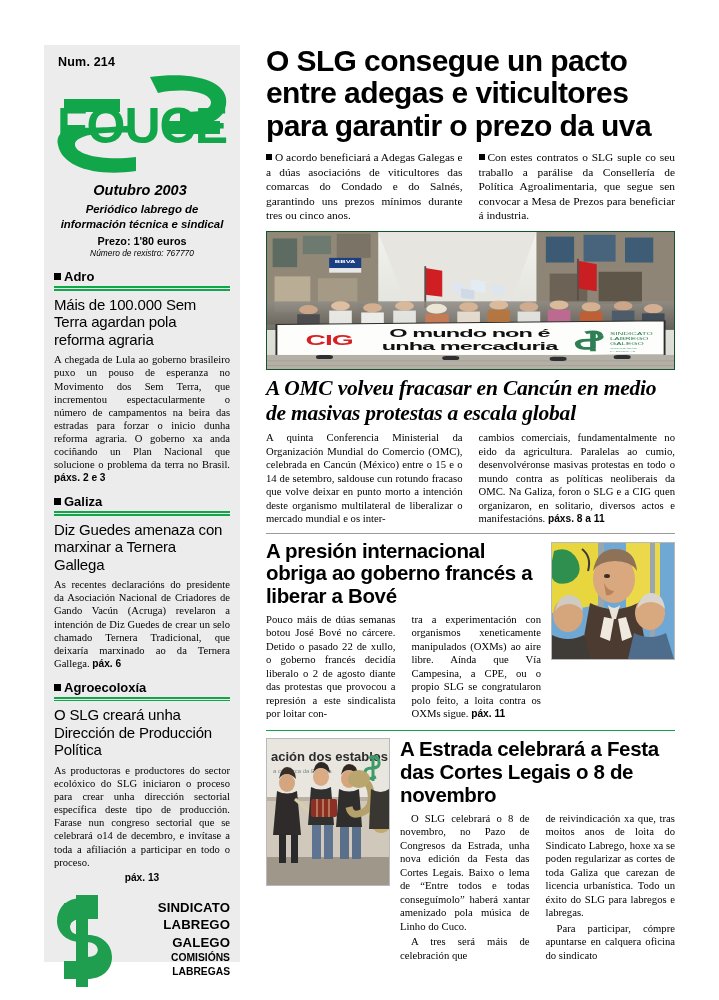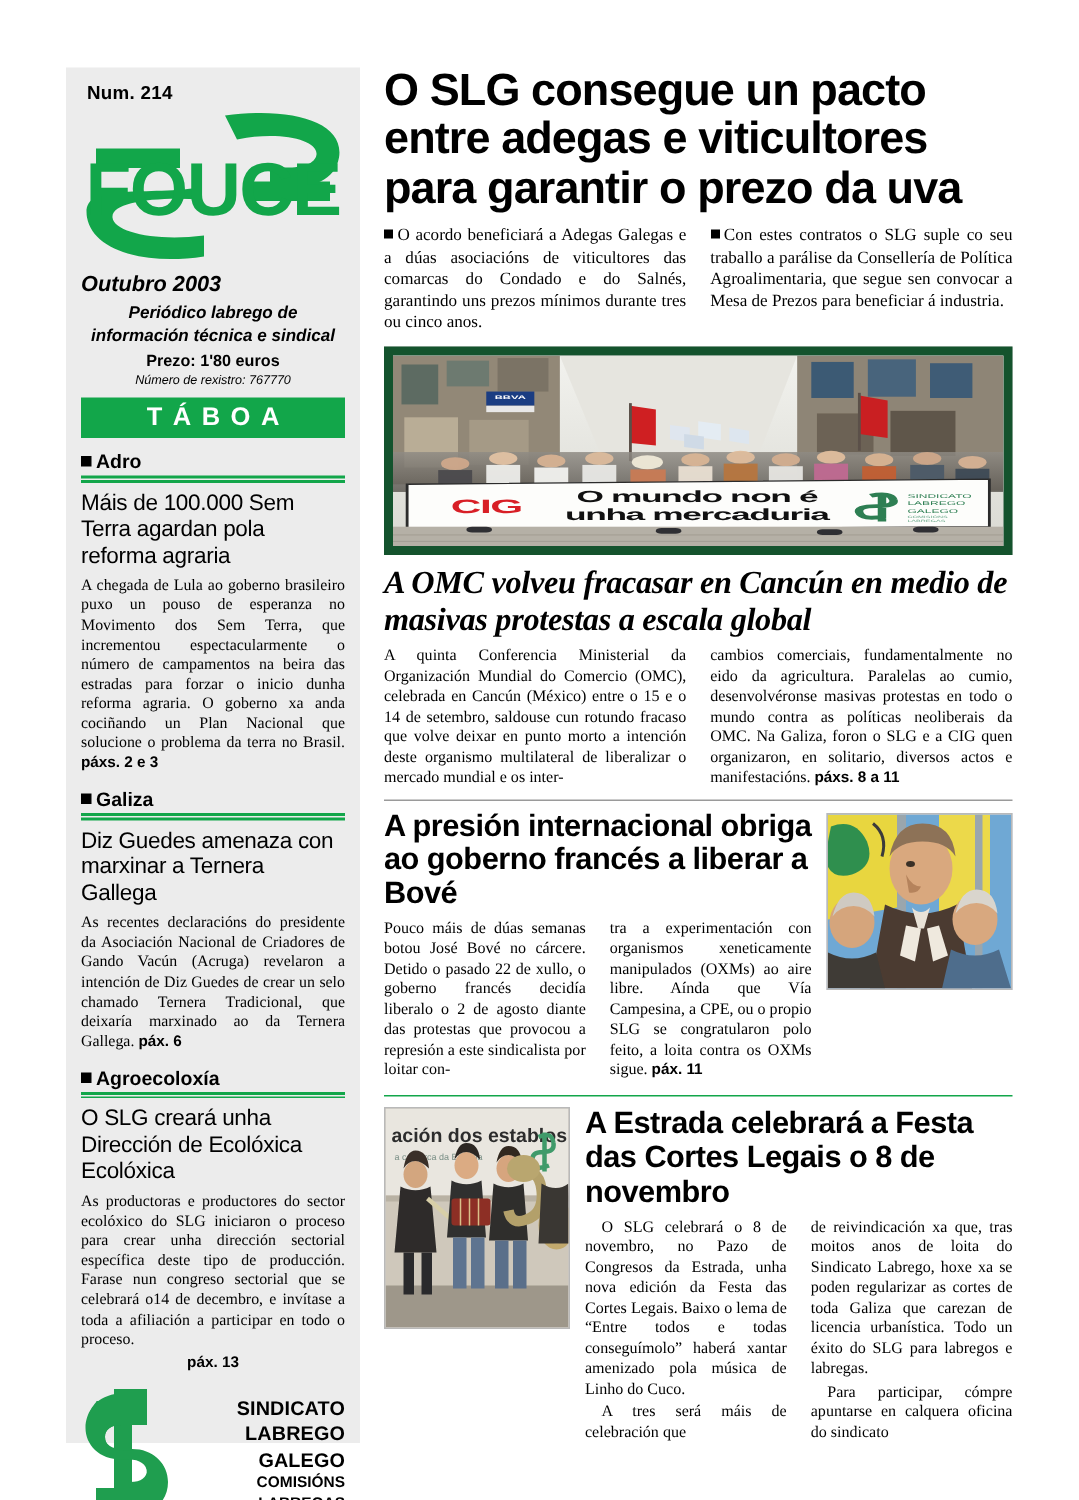--- a/index.html
+++ b/index.html
@@ -15,21 +15,21 @@
     overflow: hidden;
   }
   .page {
     position: relative;
     width: 719px;
     height: 1000px;
     background: #ffffff;
     box-sizing: border-box;
     padding: 45px 44px 38px 44px;
     display: flex;
-    gap: 4px;
+    gap: 14px;
   }
 
   
   .sidebar {
     width: 196px;
     flex: 0 0 196px;
     background: #ececec;
     box-sizing: border-box;
     padding: 8px 10px 10px 10px;
     display: flex;
@@ -44,21 +44,21 @@
 
   
   .logo-wrap {
     position: relative;
     height: 108px;
     margin: 0 0 2px 0;
   }
   .logo-svg { display:block; width: 100%; height: 108px; }
 
   .issue-date {
-    text-align: left;
+    text-align: center;
     font-size: 14.5px;
     font-weight: bold;
     font-style: italic;
     margin: 1px 4px 4px 0;
   }
   .tagline {
     text-align: center;
     font-size: 11.4px;
     font-style: italic;
     font-weight: bold;
@@ -191,21 +191,21 @@
     display: inline-block;
     width: 6px; height: 6px;
     background: #000;
     margin-right: 3px;
     vertical-align: 1px;
   }
 
   .photo {
     position: relative;
     margin: 8px 0 0 0;
-    border: 6px solid #14532d;
+    border: 1px solid #14532d;
     background: #cfcfcf;
     overflow: hidden;
   }
   .photo-main { height: 298px; }
   .photo svg { display: block; width: 100%; height: 100%; }
 
   .sub-head-serif {
     font-family: "Liberation Serif", serif;
     font-style: italic;
     font-size: 21.5px;
@@ -286,21 +286,20 @@
         <path d="M80 54 C36 60 0 50 4 74 C8 96 42 106 82 100 L82 86 C50 90 22 84 21 74 C20 64 48 60 80 62 Z" fill="#12a64a"></path>
         <text x="88" y="72" font-family="Liberation Sans, sans-serif" font-size="50" font-weight="bold" fill="#12a64a" text-anchor="middle" letter-spacing="-1">FOUCE</text>
       </svg>
     </div>
 
     <div class="issue-date">Outubro 2003</div>
     <div class="tagline">Periódico labrego de información técnica e sindical</div>
     <div class="price">Prezo: 1'80 euros</div>
     <div class="registry">Número de rexistro: 767770</div>
 
-    <div class="taboa-bar">TÁBOA</div>
 
     <div>
       <div class="sect-label">
         <span class="sq"></span>
         <span>Adro</span>
       </div>
       <div class="rule-green"></div>
       <div class="rule-green2"></div>
       <div class="side-head">Máis de 100.000 Sem Terra agardan pola reforma agraria</div>
       <div class="side-body"><span>A chegada de Lula ao goberno brasileiro puxo un pouso de esperanza no Movimento dos Sem Terra, que incrementou espectacularmente o número de campamentos na beira das estradas para forzar o inicio dunha reforma agraria. O goberno xa anda cociñando un Plan Nacional que solucione o problema da terra no Brasil.</span> <span class="pag">páxs. 2 e 3</span></div>
@@ -317,21 +316,21 @@
       <div class="side-body"><span>As recentes declaracións do presidente da Asociación Nacional de Criadores de Gando Vacún (Acruga) revelaron a intención de Diz Guedes de crear un selo chamado Ternera Tradicional, que deixaría marxinado ao da Ternera Gallega.</span> <span class="pag">páx. 6</span></div>
     </div>
 
     <div>
       <div class="sect-label">
         <span class="sq"></span>
         <span>Agroecoloxía</span>
       </div>
       <div class="rule-green"></div>
       <div class="rule-green2"></div>
-      <div class="side-head">O SLG creará unha Dirección de Ecolóxica Ecolóxica</div>
+      <div class="side-head">O SLG creará unha Dirección de Producción Política</div>
       <div class="side-body"><span>As productoras e productores do sector ecolóxico do SLG iniciaron o proceso para crear unha dirección sectorial específica deste tipo de producción. Farase nun congreso sectorial que se celebrará o14 de decembro, e invítase a toda a afiliación a participar en todo o proceso.</span></div>
       <div class="pag-right">páx. 13</div>
     </div>
 
     <div class="slg-block">
       <div class="slg-top">
         <div class="slg-mark">
           <svg viewBox="0 0 62 92">
             <path d="M44 3 L44 24 L27 24 C20 24 16 27 16 32 C16 37 20 40 28 40 L34 40 C48 40 57 49 57 61 C57 74 48 82 33 82 L33 92 L22 92 L22 62 L33 62 C40 62 44 59 44 54 C44 49 40 46 33 46 L27 46 C12 46 4 37 4 25 C4 12 13 3 28 3 L33 3 L33 0 L44 0 Z" fill="#1f9e4f"></path>
             <rect x="22" y="0" width="12" height="92" fill="#1f9e4f"></rect>

